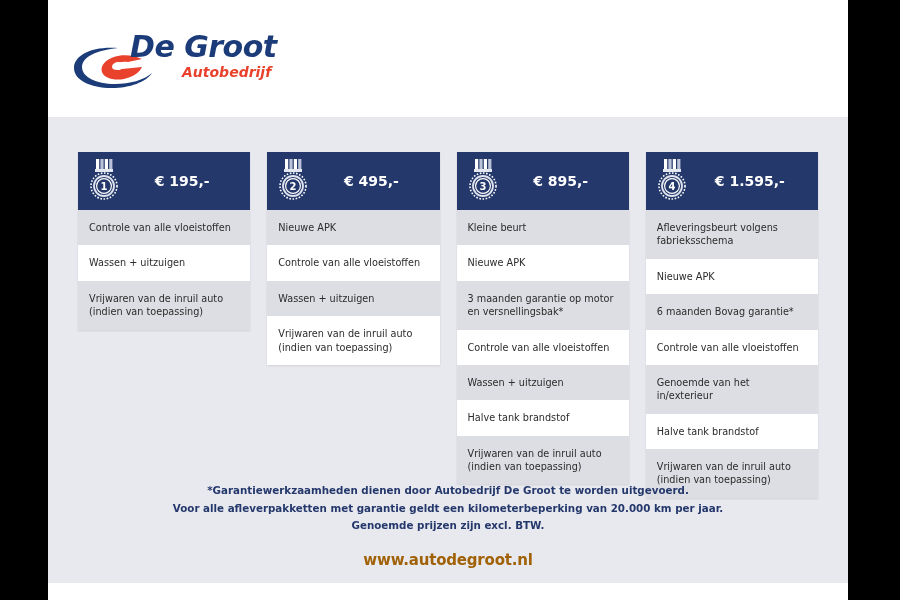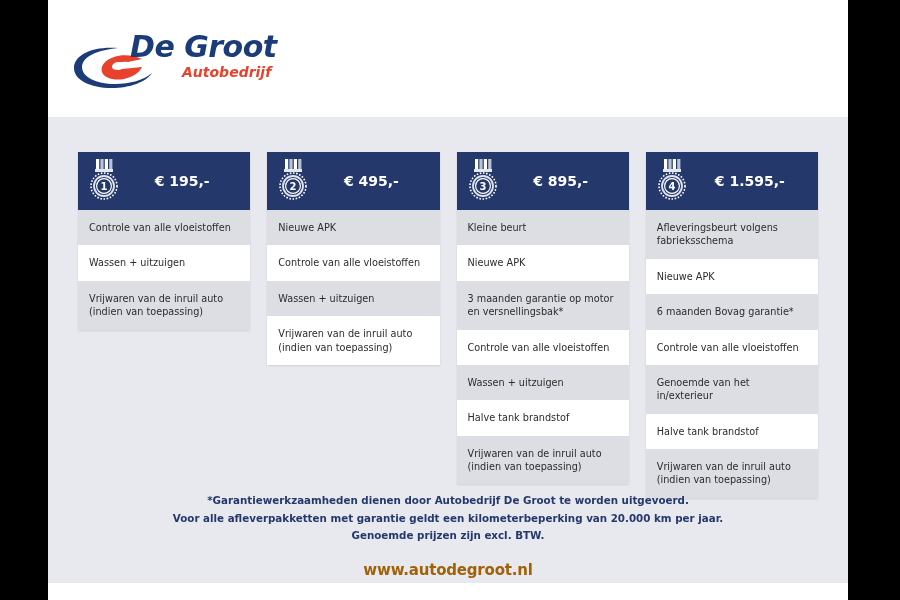--- a/index.html
+++ b/index.html
@@ -153,21 +153,21 @@
     display: flex;
     align-items: center;
   }
   .card-item.alt { background: #dcdee3; }
   .card-item .txt { display: block; }
 
   
   .footer {
     position: absolute;
     left: 0;
-    top: 492px;
+    top: 482px;
     width: 800px;
     text-align: center;
   }
 
   .disclaimer {
     font-family: "DejaVu Sans", sans-serif;
     font-size: 10.3px;
     font-weight: bold;
     color: #24386b;
     line-height: 1.72;

